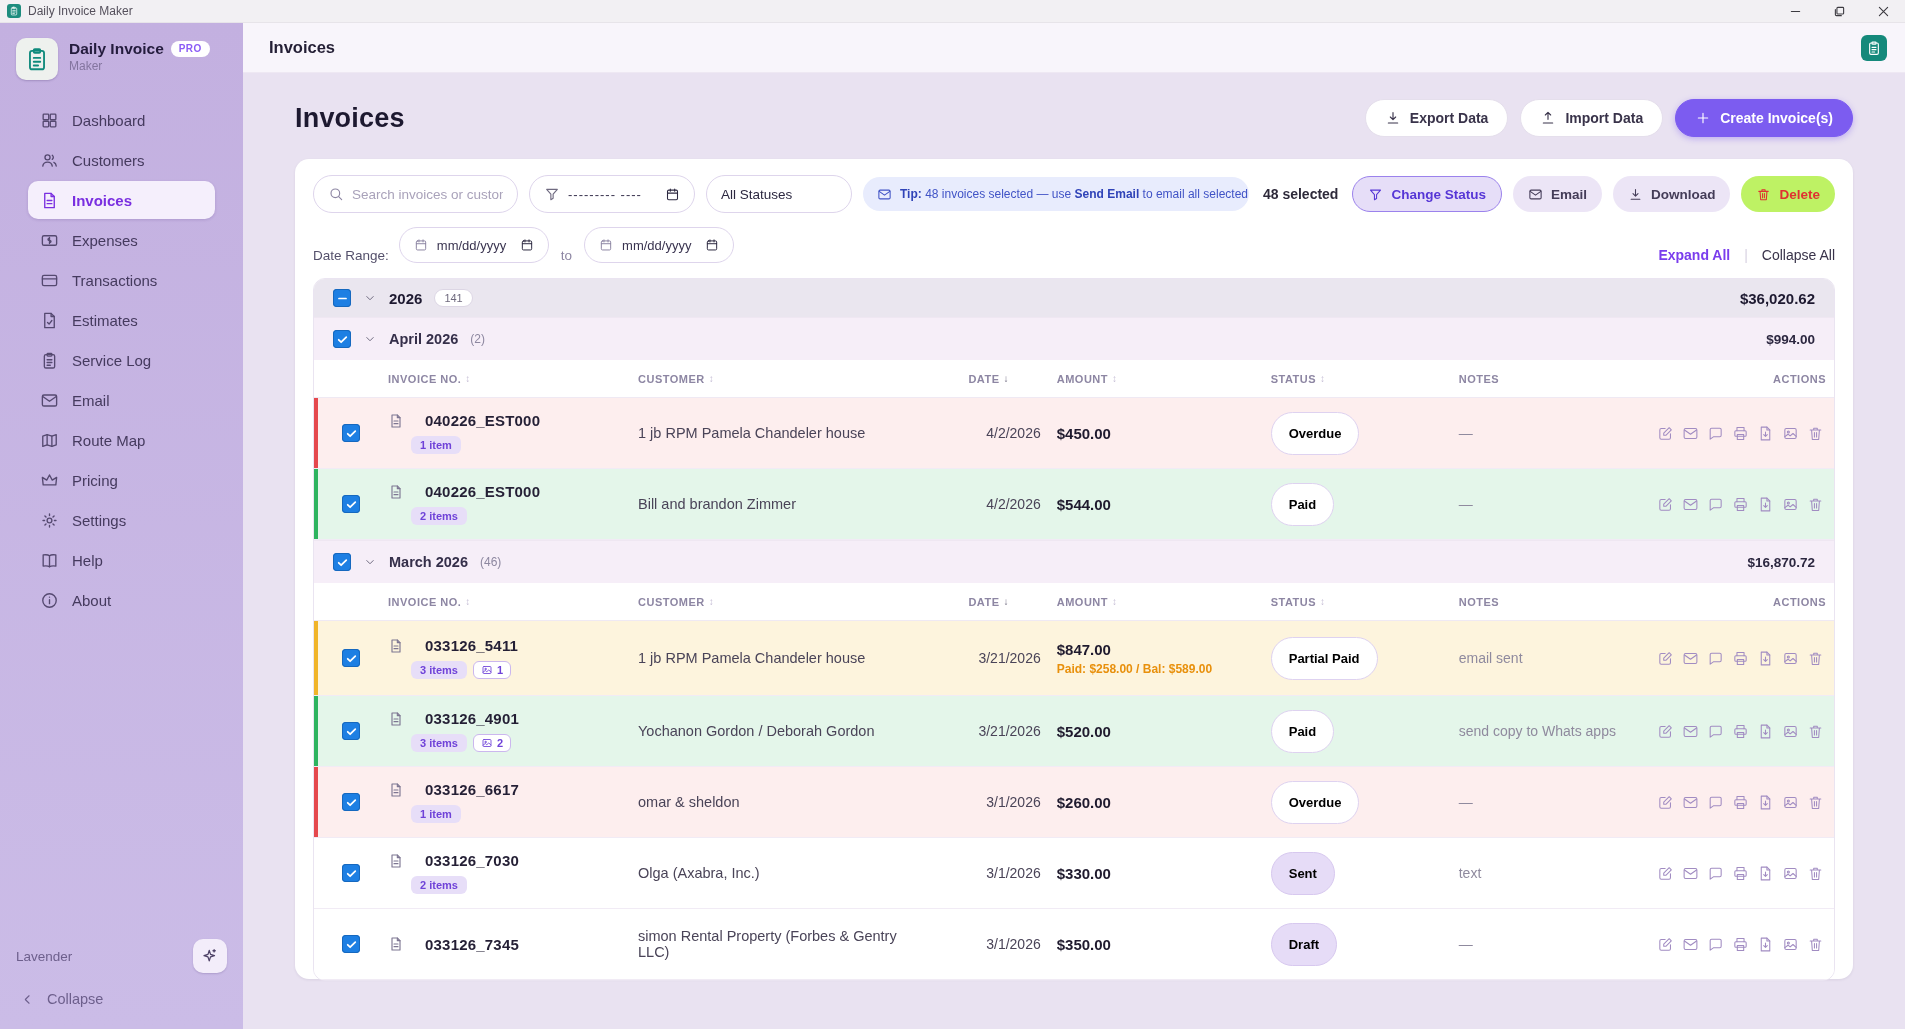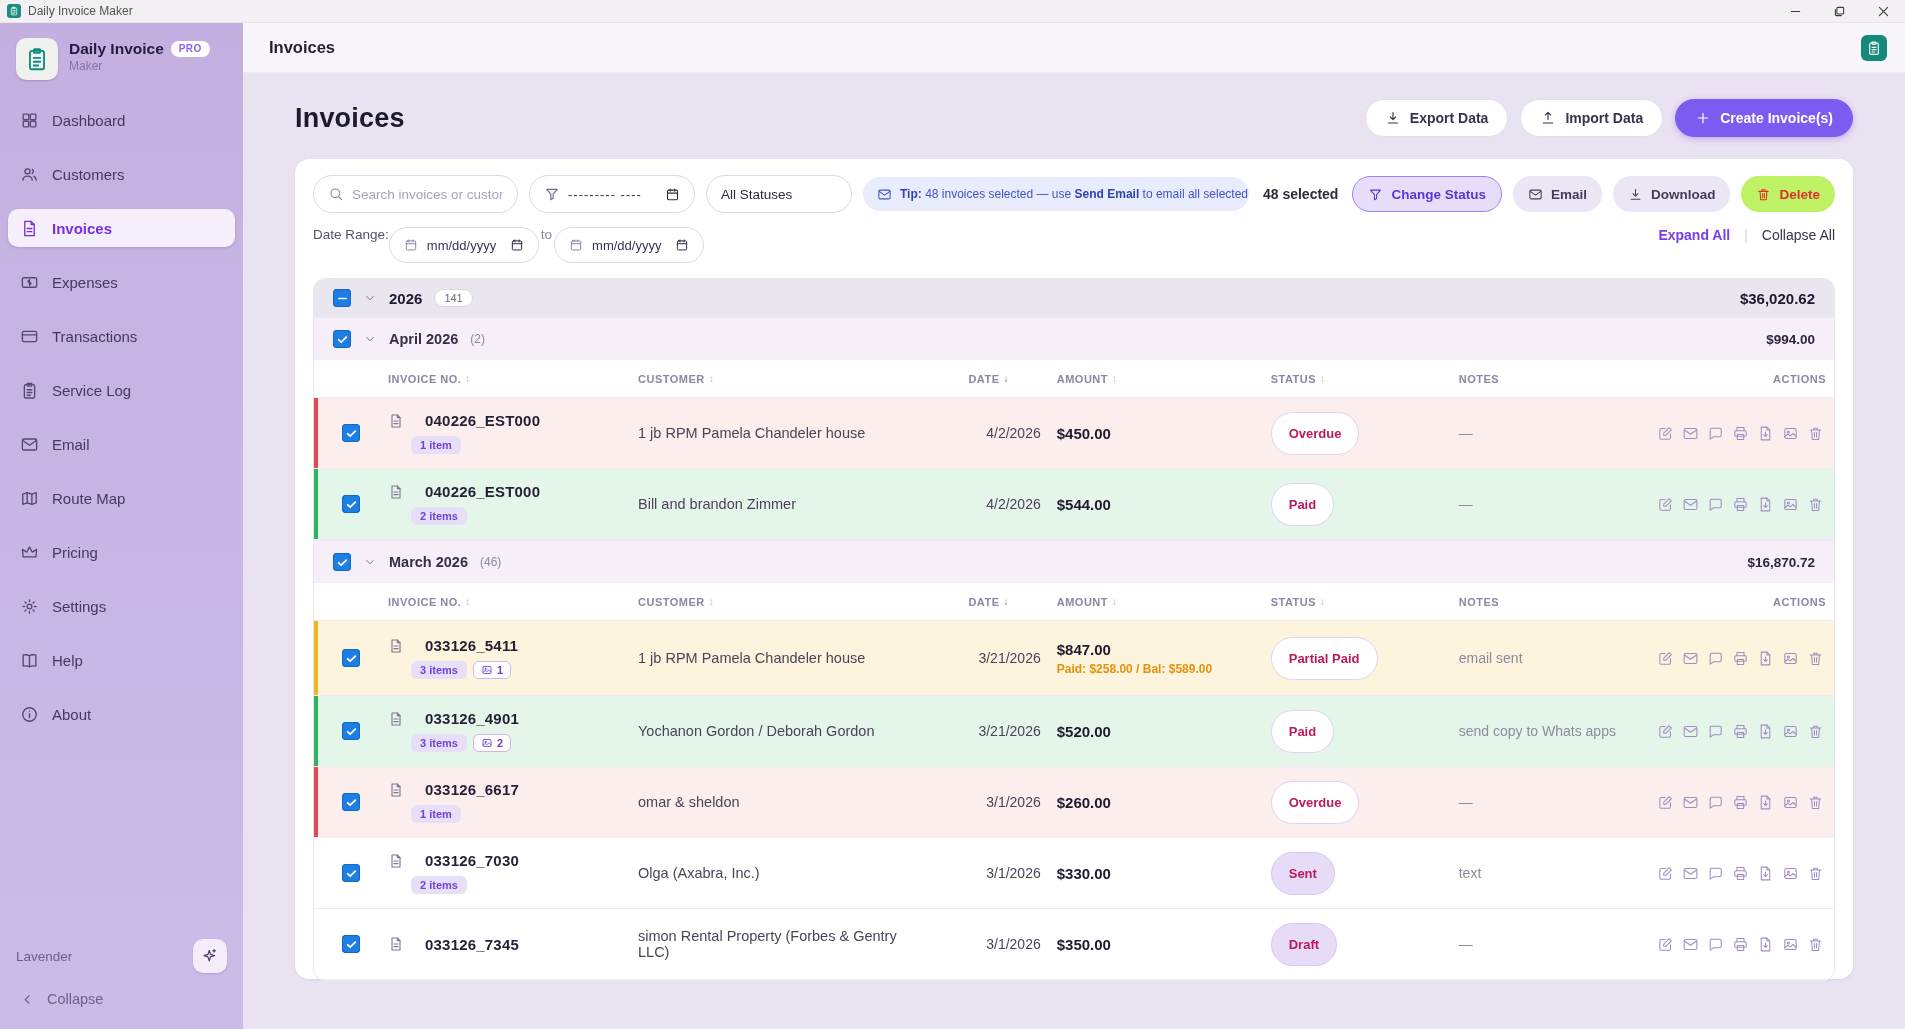--- a/index.html
+++ b/index.html
@@ -20,21 +20,21 @@
 
   
   .sidebar{flex:0 0 243px;background:linear-gradient(180deg,#c3b0e0,#cbbce7);display:flex;flex-direction:column;min-height:0}
   .brand{display:flex;align-items:flex-start;gap:11px;padding:15px 16px 13px 16px}
   .brand-logo{width:42px;height:42px;border-radius:10px;background:#eef1ee;display:grid;place-items:center;color:#0f8a7c;font-size:26px;box-shadow:0 1px 2px rgba(60,40,100,.25)}
   .brand-text{line-height:1.15;padding-top:2px}
   .brand-row{display:flex;align-items:center;gap:7px}
   .brand-name{font-size:15.5px;font-weight:bold;color:#241c3d}
   .pro-badge{background:#fff;color:#8b5cf6;font-size:10px;font-weight:bold;padding:2px 8px;border-radius:999px;letter-spacing:.4px}
   .brand-sub{font-size:12px;color:#84759f;margin-top:2px}
-  .nav{padding:8px 8px;display:flex;flex-direction:column;gap:16px}
+  .nav{padding:8px 28px;display:flex;flex-direction:column;gap:2px}
   .nav-item{display:flex;align-items:center;gap:13px;height:38px;padding:0 12px;border-radius:10px;font-size:15px;color:#453a5e;cursor:pointer}
   .nav-item .ic{font-size:19px;color:#554970}
   .nav-item.active{background:#f5effc;color:#7a2fe0;font-weight:bold;box-shadow:0 1px 3px rgba(70,40,120,.18)}
   .nav-item.active .ic{color:#7a2fe0}
   .side-footer{margin-top:auto;padding:10px 16px 14px 16px}
   .theme-row{display:flex;align-items:center;justify-content:space-between;padding:4px 0 10px 0}
   .theme-label{font-size:13.5px;color:#6d5f8c}
   .sparkle-btn{width:34px;height:34px;border-radius:10px;background:#f3edfa;display:grid;place-items:center;color:#4d4166;font-size:18px;box-shadow:0 1px 2px rgba(60,40,100,.2)}
   .collapse-row{display:flex;align-items:center;gap:12px;font-size:14.5px;color:#6d5f8c;padding:8px 4px;cursor:pointer}
   .collapse-row .ic{font-size:15px}
@@ -71,21 +71,21 @@
   .tip .ic{font-size:15px;flex:0 0 auto}
   .tip b{font-weight:bold;color:#2f43b8}
   .sel-count{font-size:14px;font-weight:bold;color:#2e2a3a;white-space:nowrap;padding:0 3px}
   .chip{display:flex;align-items:center;gap:8px;height:36px;padding:0 15px;border-radius:999px;font-size:13.5px;font-weight:bold;white-space:nowrap}
   .chip .ic{font-size:15px}
   .chip-change{background:#e6def8;border:1px solid #9b82ec;color:#5636d6}
   .chip-email,.chip-download{background:#ece5f6;color:#443c58}
   .chip-delete{background:#bef264;color:#e03131}
 
   
-  .frow2{display:flex;align-items:flex-start;margin-top:14px}
+  .frow2{display:flex;align-items:flex-end;gap:10px;margin-top:14px}
   .fr2-label{font-size:13.5px;color:#54506b}
   .datebox{width:150px;height:36px;gap:9px;color:#3a3450}
   .datebox .cal{font-size:14px;color:#8d86a3}
   .datebox .val{font-size:13px;color:#3a3450}
   .to-label{font-size:13.5px;color:#8d86a3;padding:0 2px}
   .fr2-links{margin-left:auto;display:flex;align-items:center;gap:14px;font-size:14px}
   .link-expand{color:#7a3ded;font-weight:bold;cursor:pointer}
   .links-div{color:#d8d2e2}
   .link-collapse{color:#39334a;cursor:pointer}
 
@@ -124,21 +124,21 @@
   .inv-badges{display:flex;gap:6px;margin-top:7px;padding-left:23px}
   .badge-items{background:#e7def8;color:#6f42d8;font-size:11px;font-weight:bold;padding:3px 9px;border-radius:6px}
   .badge-img{display:flex;align-items:center;gap:4px;background:#fff;border:1px solid #cbb7ee;color:#6f42d8;font-size:11px;font-weight:bold;padding:2px 7px;border-radius:6px}
   .badge-img .ic{font-size:12px}
   .c-cust{font-size:14.5px;color:#4a4458;padding-right:12px}
   .c-date{font-size:14px;color:#4a4458;text-align:right;padding-right:6px}
   .c-amt{padding-left:10px}
   .amt{font-size:15px;font-weight:bold;color:#1f1a2e;display:block}
   .amt-sub{display:block;font-size:12px;font-weight:bold;color:#e8900c;margin-top:4px}
   .c-status{padding-left:14px}
-  .pill{display:inline-block;padding:13px 17px;border-radius:999px;font-size:13px;font-weight:bold;color:#be185d;cursor:pointer}
+  .pill{display:inline-block;padding:13px 17px;border-radius:999px;font-size:13px;font-weight:bold;color:#000000;cursor:pointer}
   .pill.outline{background:#fff;border:1px solid #ded2f0}
   .pill.filled{background:#e6dcf7;border:1px solid #d7c8ef}
   .c-notes{font-size:14px;color:#8f8a9e;padding-left:16px}
   .c-actions{display:flex;justify-content:flex-end;gap:8px;padding-right:10px;color:#a18cc2}
   .ai{color:#a18cc2;display:block}
   .ai .ic{font-size:17px;stroke-width:1.5}
 </style>
 </head>
 <body>
 
@@ -351,20 +351,26 @@
             <span>Expenses</span>
           </div>
         <div class="nav-item">
             <svg class="ic">
               <use href="#i-card"></use>
             </svg>
             <span>Transactions</span>
           </div>
         <div class="nav-item">
             <svg class="ic">
+              <use href="#i-filecheck"></use>
+            </svg>
+            <span>Estimates</span>
+          </div>
+        <div class="nav-item">
+            <svg class="ic">
               <use href="#i-clipboard"></use>
             </svg>
             <span>Service Log</span>
           </div>
         <div class="nav-item">
             <svg class="ic">
               <use href="#i-mail"></use>
             </svg>
             <span>Email</span>
           </div>

